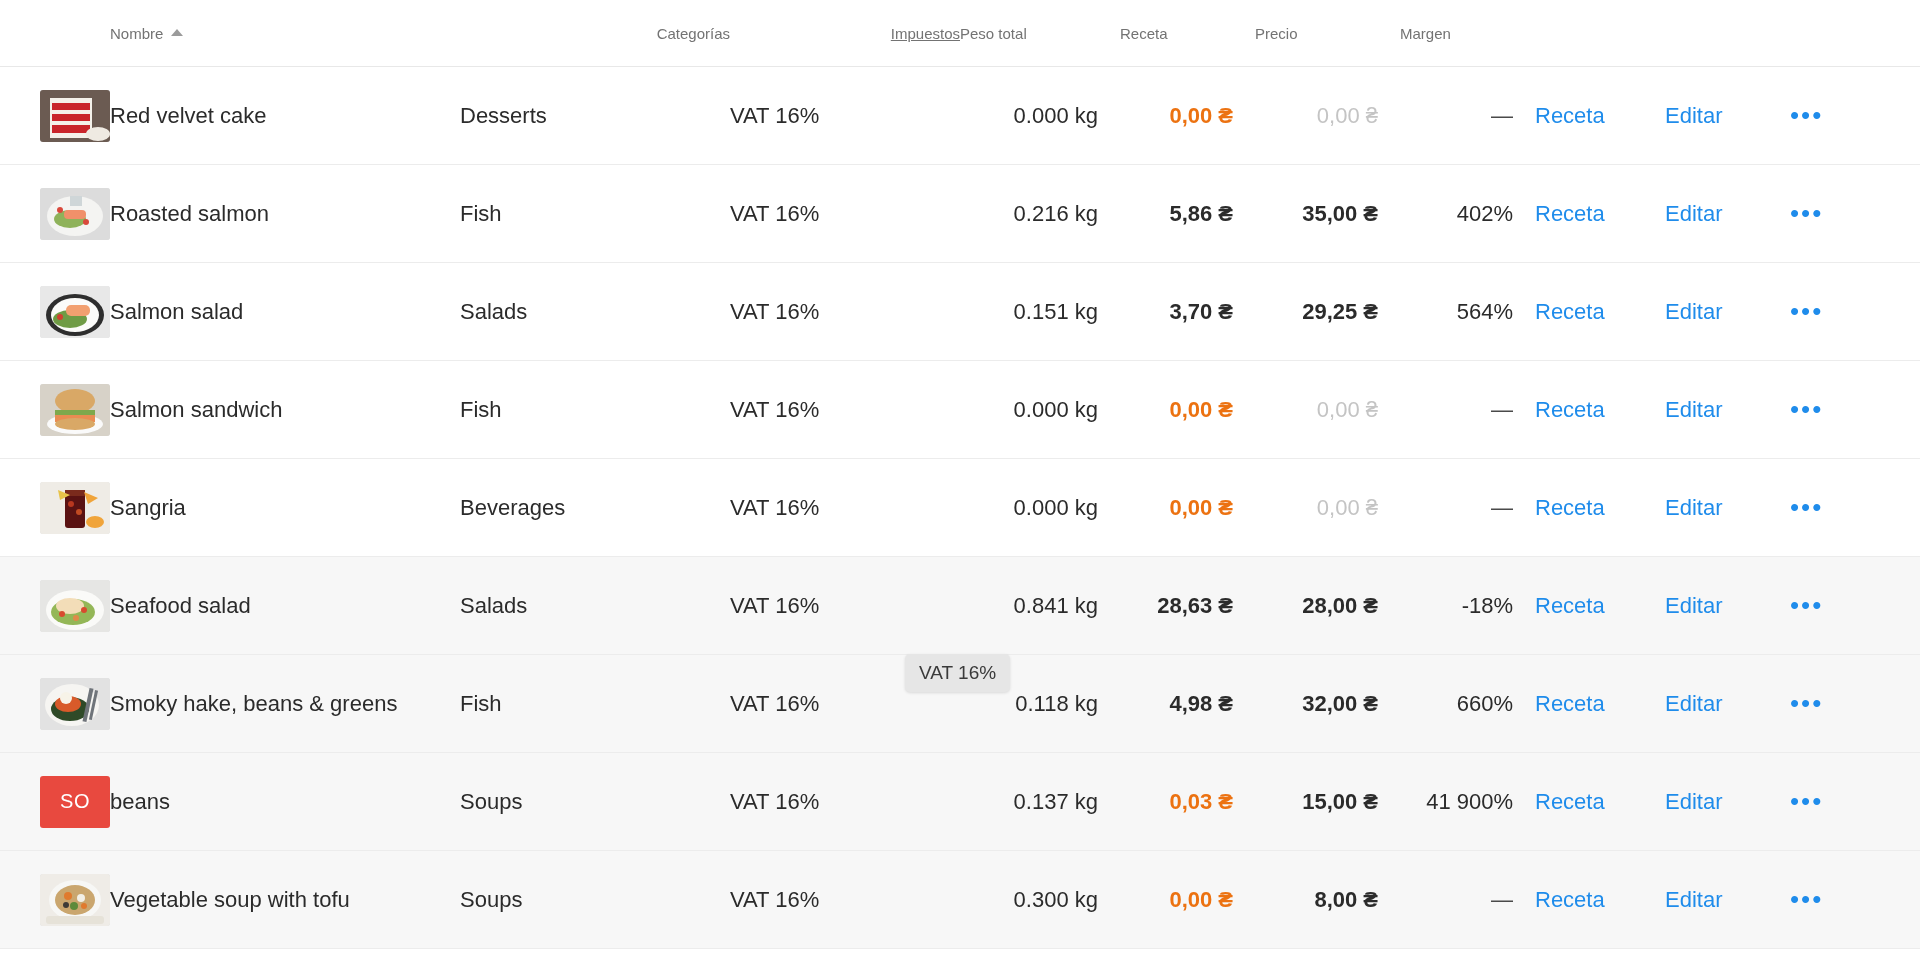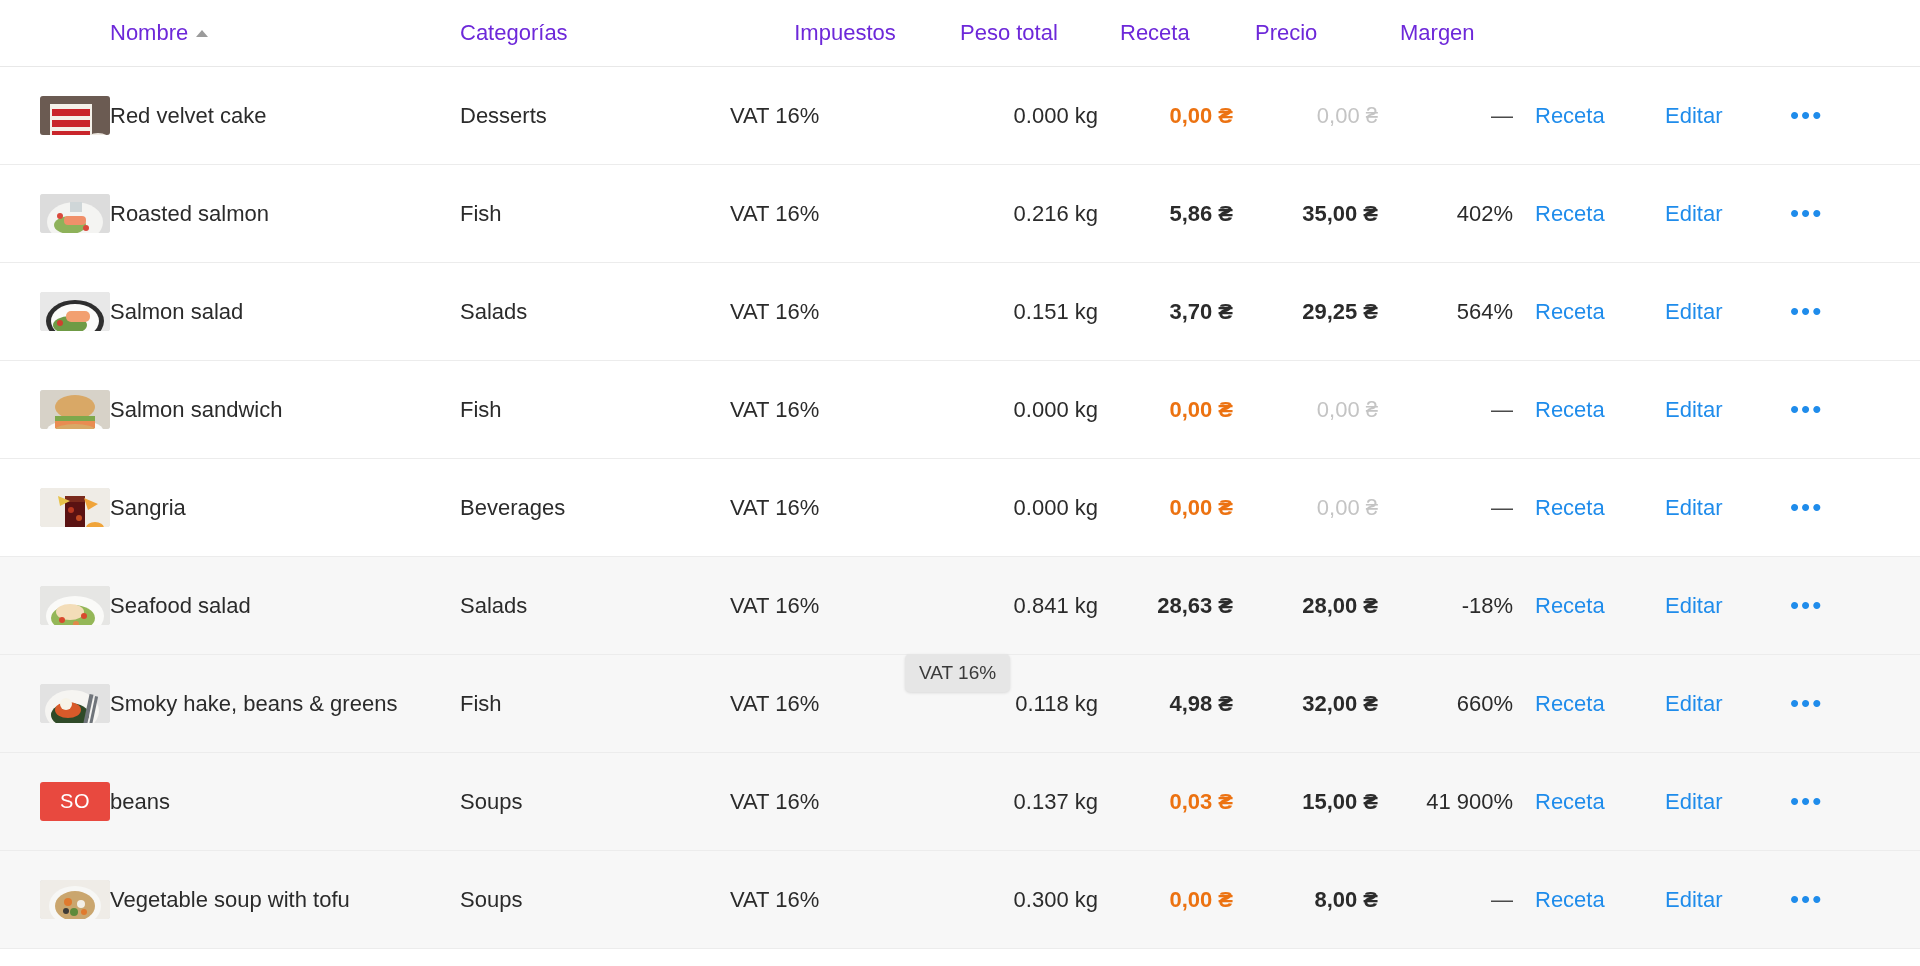--- a/index.html
+++ b/index.html
@@ -38,32 +38,32 @@
   col.c-cost    { width: 135px; }
   col.c-price   { width: 145px; }
   col.c-margin  { width: 135px; }
   col.c-recipe  { width: 130px; }
   col.c-edit    { width: 125px; }
   col.c-more    { width: 130px; }
 
   
   thead th {
     font-weight: normal;
-    font-size: 22px;
-    color: #6d28d9;
+    font-size: 15px;
+    color: #737373;
     padding: 0;
     height: 66px;
     vertical-align: middle;
     background: #ffffff;
     border-bottom: 1px solid #e8e8e8;
     white-space: nowrap;
   }
   th.h-name   { text-align: left;  padding-left: 0px; }
-  th.h-cat    { text-align: left; }
-  th.h-tax    { text-align: center; }
+  th.h-cat    { text-align: right; }
+  th.h-tax    { text-align: right; text-decoration: underline; }
   th.h-num    { text-align: left; padding-right: 22px; }
   th.h-blank  { text-align: left; }
 
   .sort-caret {
     display: inline-block;
     margin-left: 8px;
     width: 0; height: 0;
     border-left: 6px solid transparent;
     border-right: 6px solid transparent;
     border-bottom: 7px solid #9b9b9b;
@@ -82,21 +82,21 @@
     border-bottom: 1px solid #ececec;
     vertical-align: middle;
     font-size: 22px;
     color: #2b2b2b;
     white-space: nowrap;
   }
 
   td.cell-img { padding-left: 40px; }
   .thumb {
     width: 70px;
-    height: 39px;
+    height: 52px;
     border-radius: 3px;
     overflow: hidden;
     position: relative;
     background: #dedede;
   }
   .thumb svg { display: block; width: 70px; height: 52px; }
   .thumb.initials {
     background: #e8493f;
     color: #ffffff;
     font-size: 20px;

